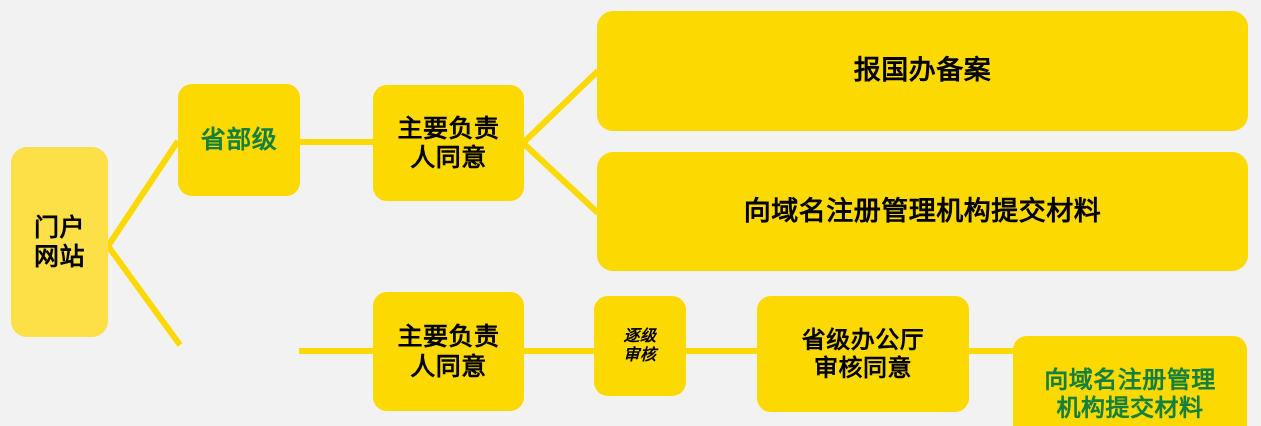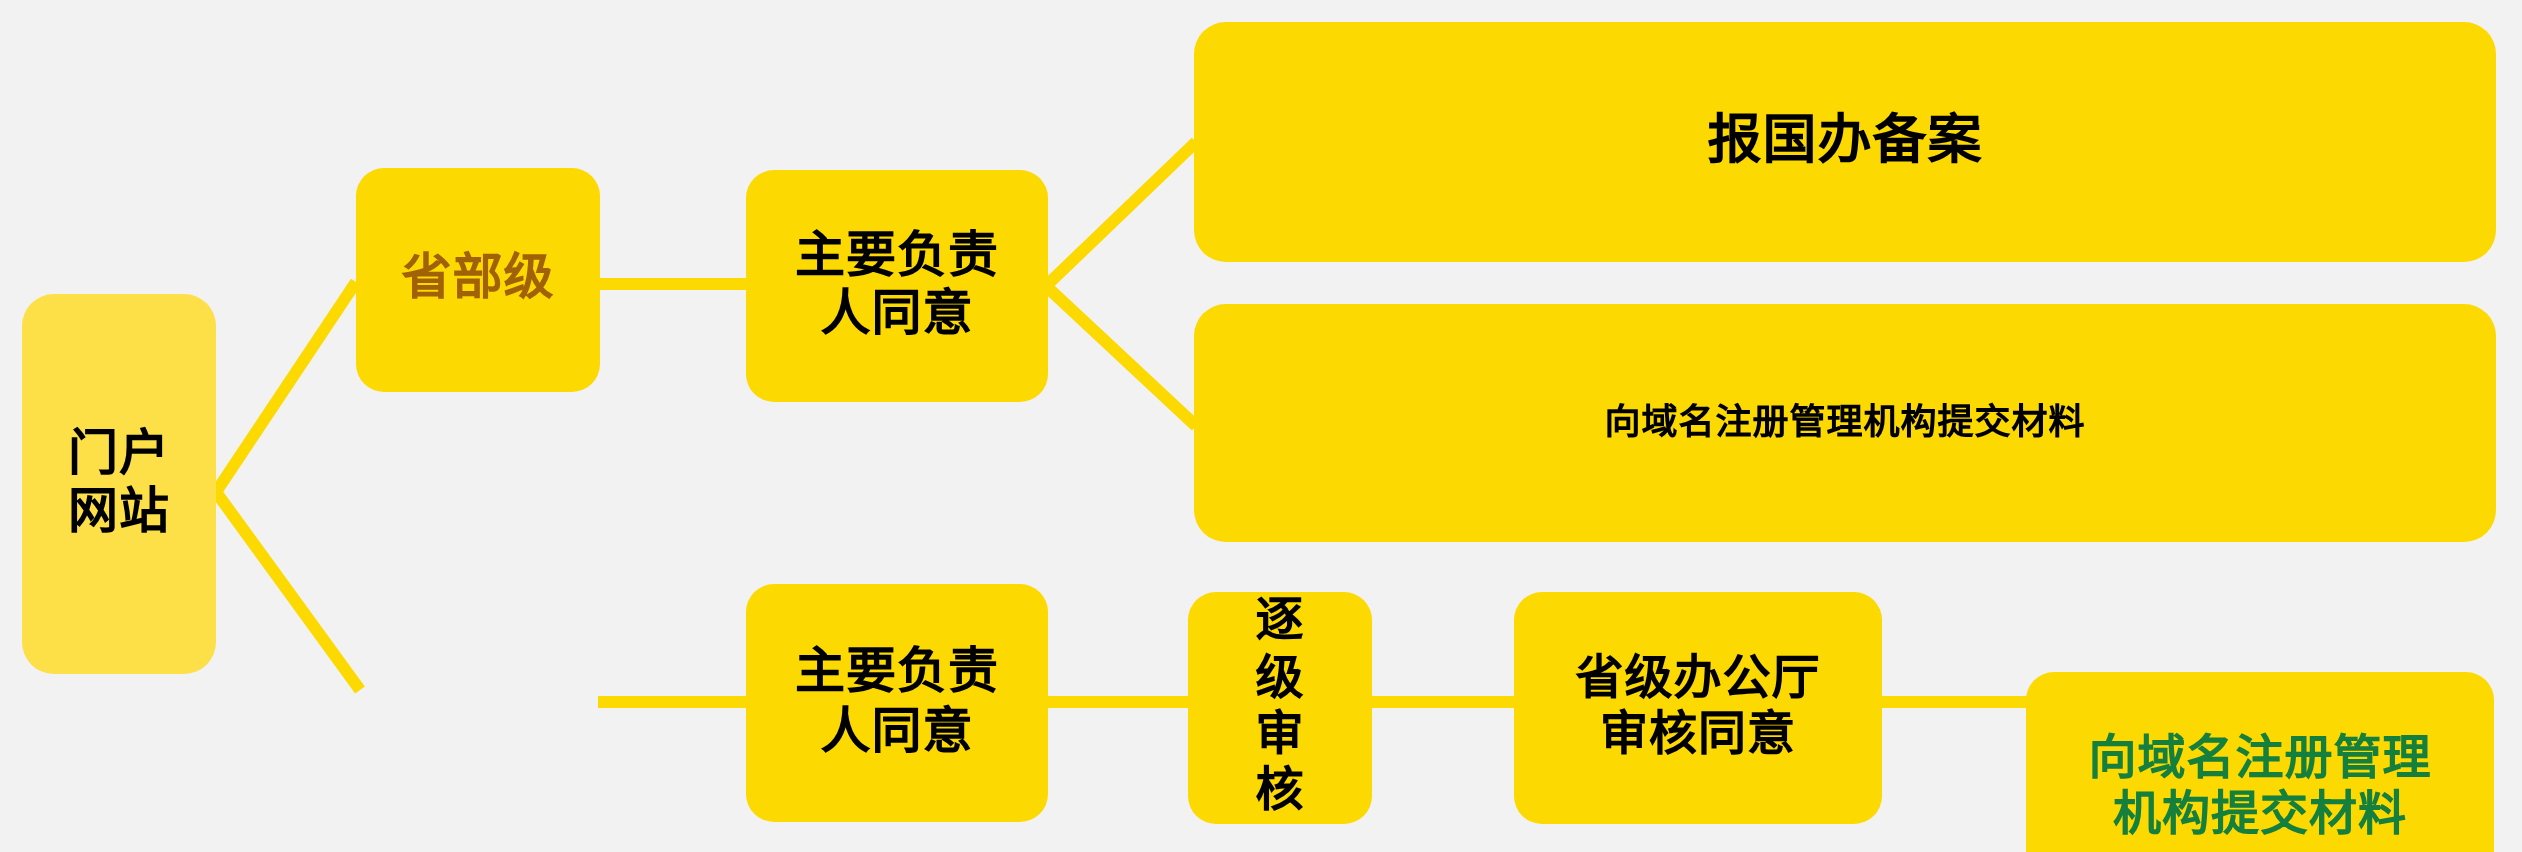--- a/index.html
+++ b/index.html
@@ -42,25 +42,25 @@
   }
   .node-label {
     display: block;
     white-space: pre-line;
   }
   
   #node-portal      { left: 11px;   top: 147px; width: 97px;  height: 190px; font-size: 25px; border-radius: 16px; }
   #node-prov-min    { left: 178px;  top: 84px;  width: 122px; height: 112px; font-size: 25px; }
   #node-prov-head   { left: 373px;  top: 85px;  width: 151px; height: 116px; font-size: 25px; }
   #node-report      { left: 597px;  top: 11px;  width: 651px; height: 120px; font-size: 27px; border-radius: 16px; }
-  #node-submit-top  { left: 597px;  top: 152px; width: 651px; height: 119px; font-size: 18px; border-radius: 16px; }
+  #node-submit-top  { left: 597px;  top: 152px; width: 651px; height: 119px; font-size: 27px; border-radius: 16px; }
   #node-city-county { left: 178px;  top: 292px; width: 122px; height: 119px; font-size: 25px; }
   #node-city-head   { left: 373px;  top: 292px; width: 151px; height: 119px; font-size: 25px; }
-  #node-stepwise    { left: 594px;  top: 296px; width: 92px;  height: 116px; font-size: 24px; }
-  #node-prov-office { left: 757px;  top: 296px; width: 184px; height: 116px; font-size: 24px; }
+  #node-stepwise    { left: 594px;  top: 296px; width: 92px;  height: 100px; font-size: 16px; font-style: italic; }
+  #node-prov-office { left: 757px;  top: 296px; width: 212px; height: 116px; font-size: 24px; }
   #node-submit-bot  { left: 1013px; top: 296px; width: 234px; height: 116px; font-size: 24px; }
 </style>
 </head>
 <body>
 
 <div id="diagram-root" style="background: rgb(242, 242, 242);">
 
   <svg id="connector-layer" viewBox="0 0 1261 426" width="1261" height="426" aria-hidden="true">
     <g fill="none" stroke="#fcd900" stroke-width="6" stroke-linecap="butt">
 
@@ -76,21 +76,21 @@
       <path d="M 685 351 L 758 351"></path>
       <path d="M 940 351 L 1014 351"></path>
     </g>
   </svg>
 
   <div class="node" id="node-portal" style="background: #fde047; color: rgb(0, 0, 0);">
     <span class="node-label">门户
 网站</span>
   </div>
 
-  <div class="node" id="node-prov-min" style="background: rgb(252, 217, 0); color: #a16207;">
+  <div class="node" id="node-prov-min" style="background: rgb(252, 217, 0); color: #15803d;">
     <span class="node-label">省部级</span>
   </div>
 
   <div class="node" id="node-prov-head" style="background: rgb(252, 217, 0); color: rgb(0, 0, 0);">
     <span class="node-label">主要负责
 人同意</span>
   </div>
 
   <div class="node" id="node-report" style="background: rgb(252, 217, 0); color: rgb(0, 0, 0);">
     <span class="node-label">报国办备案</span>

